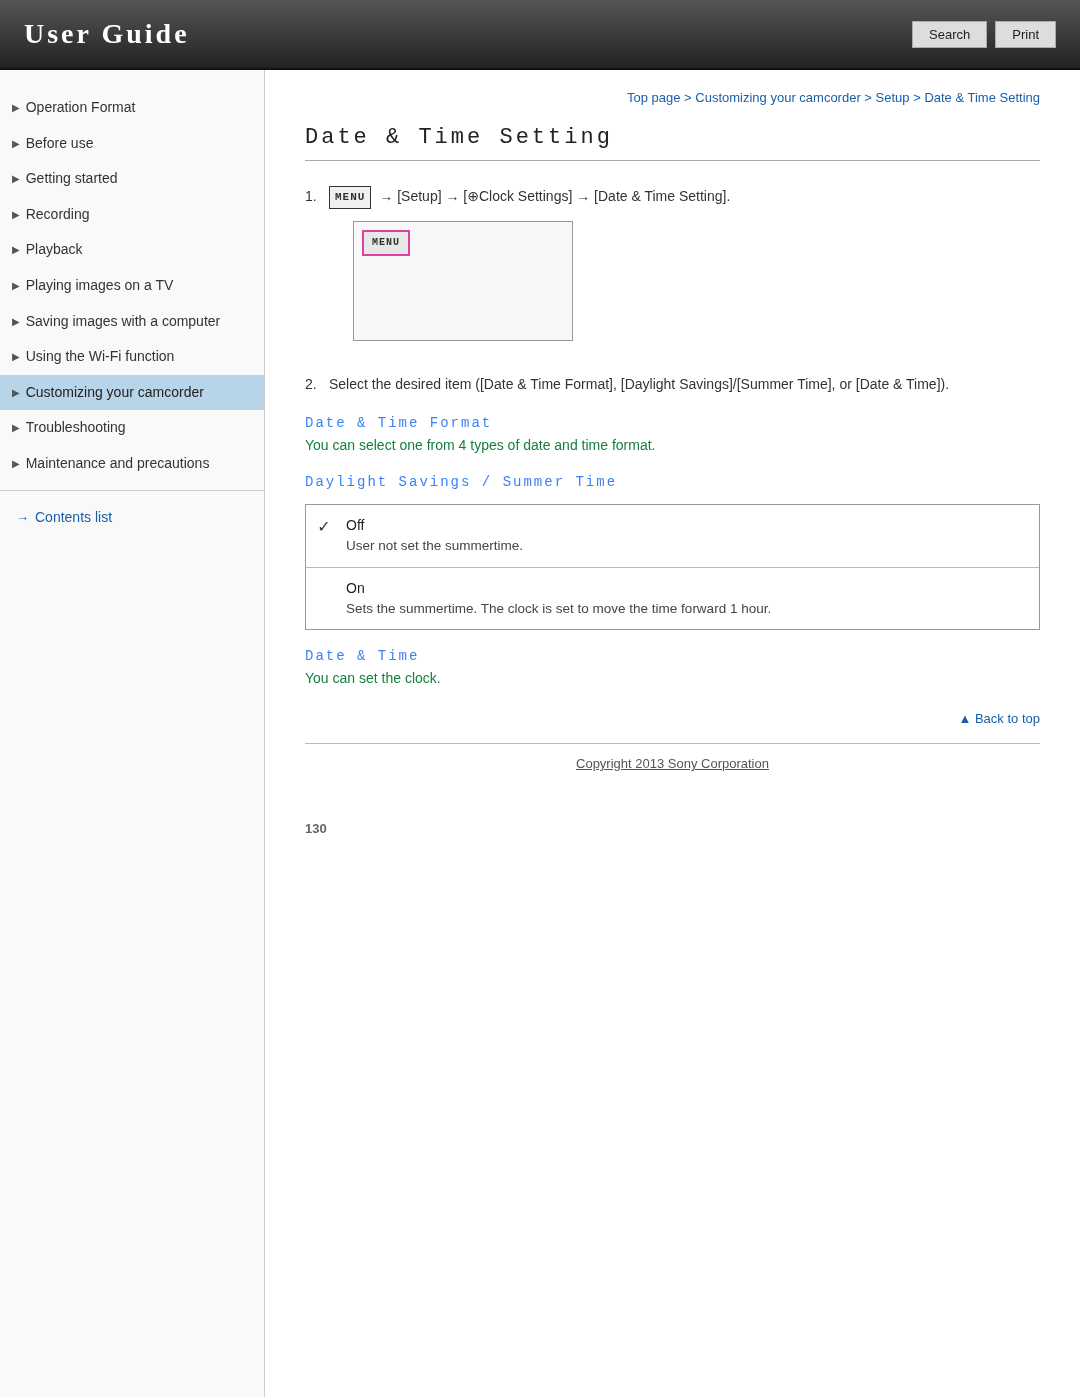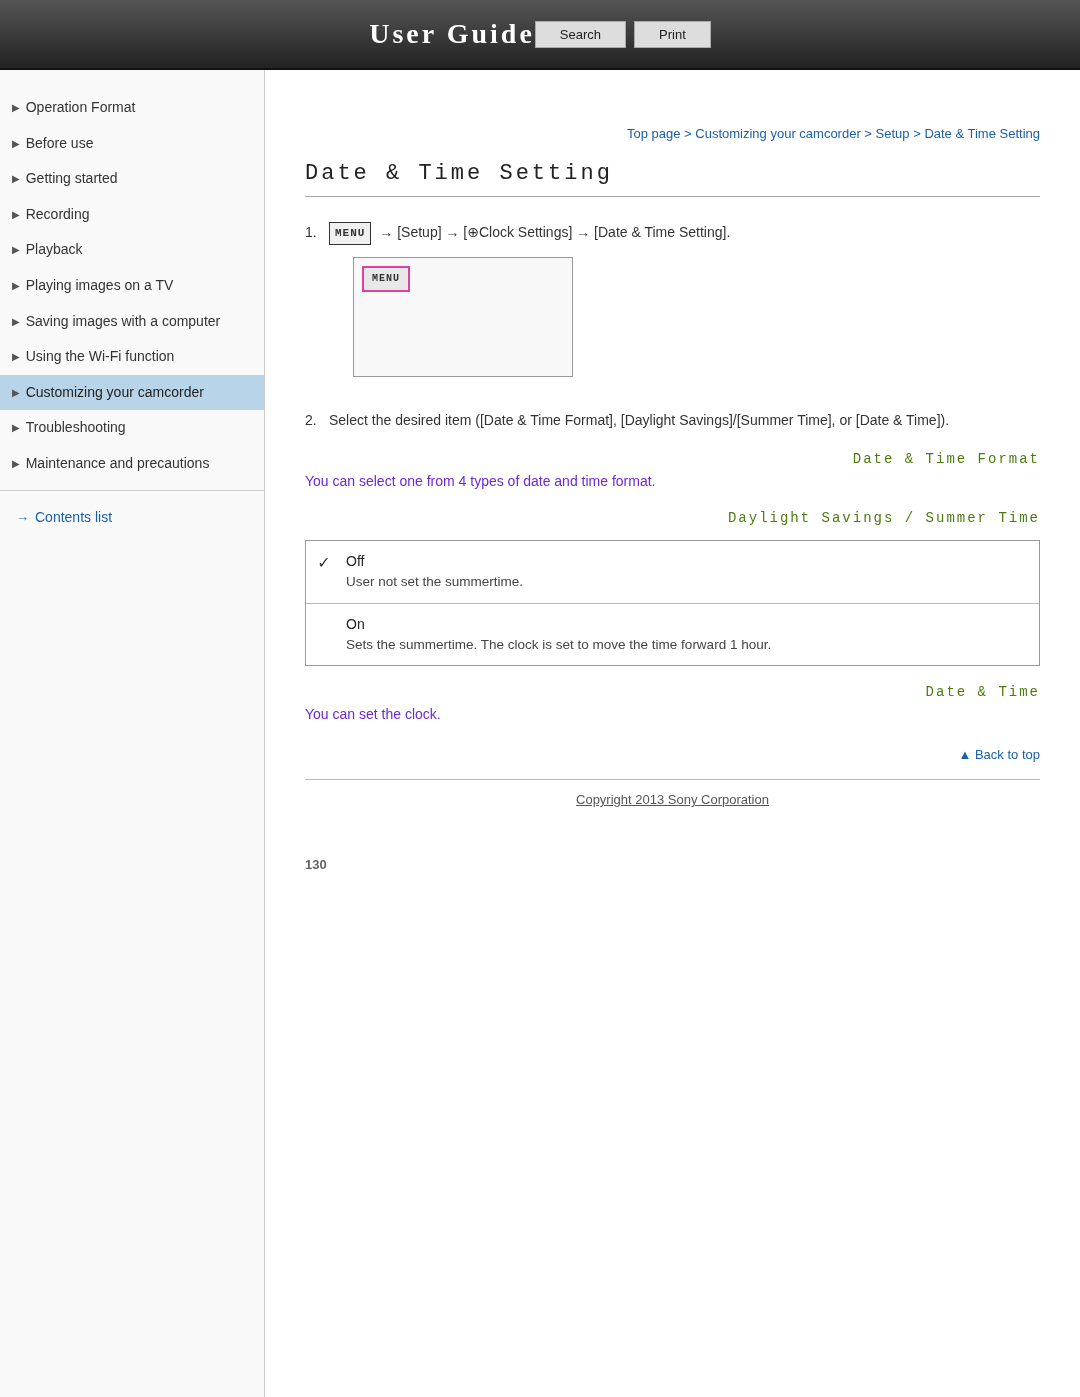--- a/index.html
+++ b/index.html
@@ -10,38 +10,38 @@
       width: 1080px;
       min-height: 1397px;
     }
 
     
     .header {
       background: linear-gradient(to bottom, #555, #222);
       padding: 18px 24px;
       display: flex;
       align-items: center;
-      justify-content: center;
+      justify-content: space-between;
       border-bottom: 2px solid #111;
     }
     .header-title {
       font-size: 28px;
       font-weight: bold;
       color: #fff;
       letter-spacing: 3px;
       font-family: 'Times New Roman', serif;
     }
     .header-buttons {
       display: flex;
       gap: 8px;
     }
     .header-btn {
       background: #ddd;
       border: 1px solid #aaa;
-      padding: 5px 24px;
+      padding: 5px 16px;
       font-size: 13px;
       cursor: pointer;
       color: #222;
     }
 
     
     .layout {
       display: flex;
       min-height: calc(1397px - 70px);
     }
@@ -90,21 +90,20 @@
     }
     .contents-arrow {
       margin-right: 6px;
       font-size: 13px;
     }
 
     
     .main {
       flex: 1;
       padding: 20px 40px 16px 40px;
-      margin-top: 36px;
     }
 
     
     .breadcrumb {
       color: #1a5fa8;
       font-size: 13px;
       margin-bottom: 20px;
       text-align: right;
     }
     .breadcrumb a, .breadcrumb span {
@@ -173,27 +172,26 @@
       font-weight: bold;
       font-family: 'Courier New', monospace;
       letter-spacing: 1px;
     }
 
     
     .section-heading {
       font-size: 14px;
       font-family: 'Courier New', monospace;
       letter-spacing: 2px;
-      color: #4d7c0f;
+      color: #3b82f6;
       margin: 18px 0 4px 0;
-      text-align: right;
     }
     .section-desc {
       font-size: 14px;
-      color: #6d28d9;
+      color: #15803d;
       margin-bottom: 8px;
       line-height: 1.5;
     }
 
     
     .options-table {
       border: 1px solid #999;
       margin: 14px 0 14px 0;
       width: 100%;
       border-collapse: collapse;

